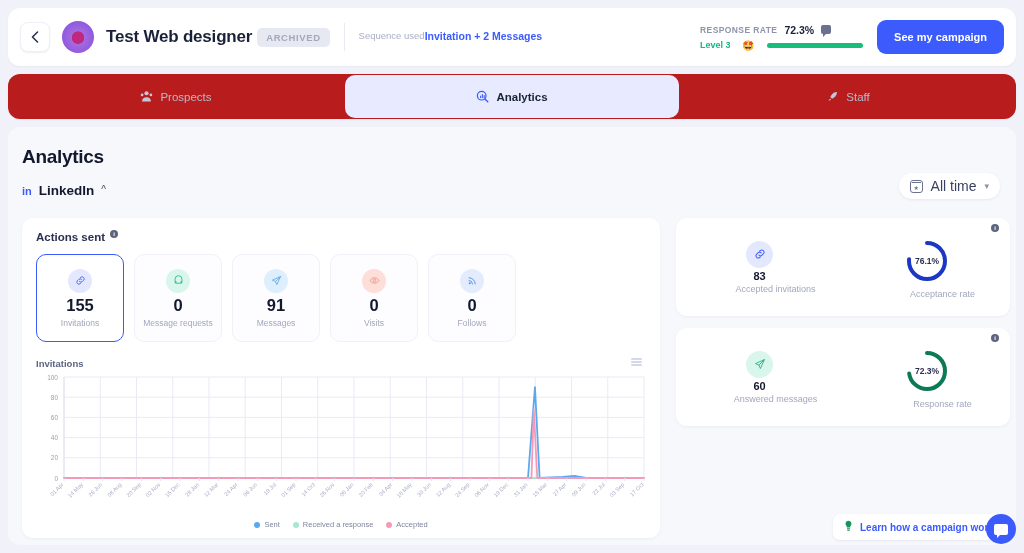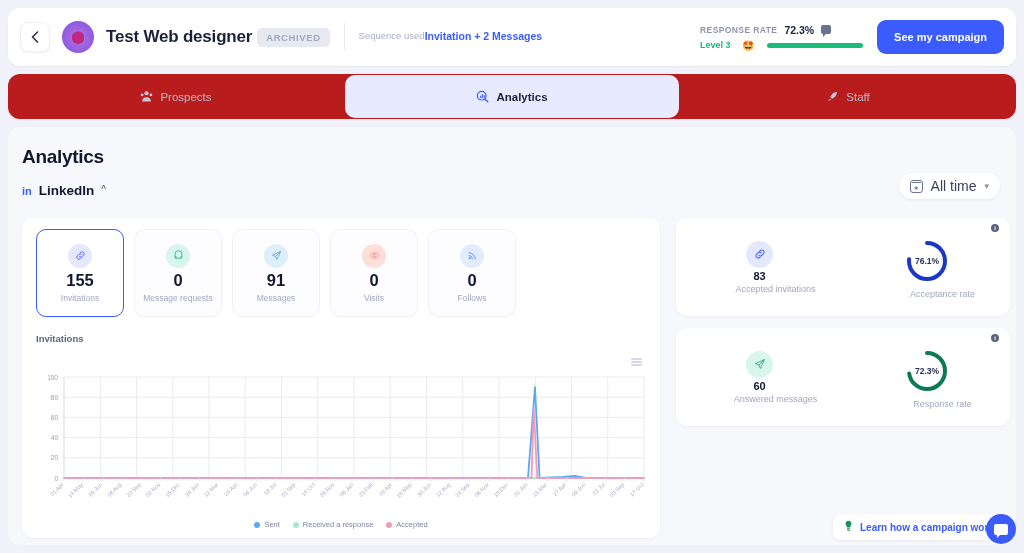--- a/index.html
+++ b/index.html
@@ -247,20 +247,24 @@
 
     <div class="alltime">
       <span class="cal-ic">
           <span class="cal-star">★</span>
         </span>
       <span class="alltime-txt">All time</span>
       <span class="alltime-chev">▾</span>
     </div>
 
     <div class="left-card">
+      <div class="card-head">
+        <span class="card-head-txt">Actions sent</span>
+        <span class="info-dot">i</span>
+      </div>
 
       <div class="tiles">
         <div class="tile sel">
           <span class="tile-ic" style="background:#e3e8ff;color:#4964fb">
             <svg width="11" height="11" viewBox="0 0 16 16">
                 <path d="M6.5 9.5a3 3 0 0 0 4.2 0l2-2a3 3 0 0 0-4.2-4.2l-1 1" stroke="#4964fb" stroke-width="1.4" fill="none" stroke-linecap="round"></path>
                 <path d="M9.5 6.5a3 3 0 0 0-4.2 0l-2 2a3 3 0 0 0 4.2 4.2l1-1" stroke="#4964fb" stroke-width="1.4" fill="none" stroke-linecap="round"></path>
               </svg>
           </span>
           <span class="tile-num">155</span>

